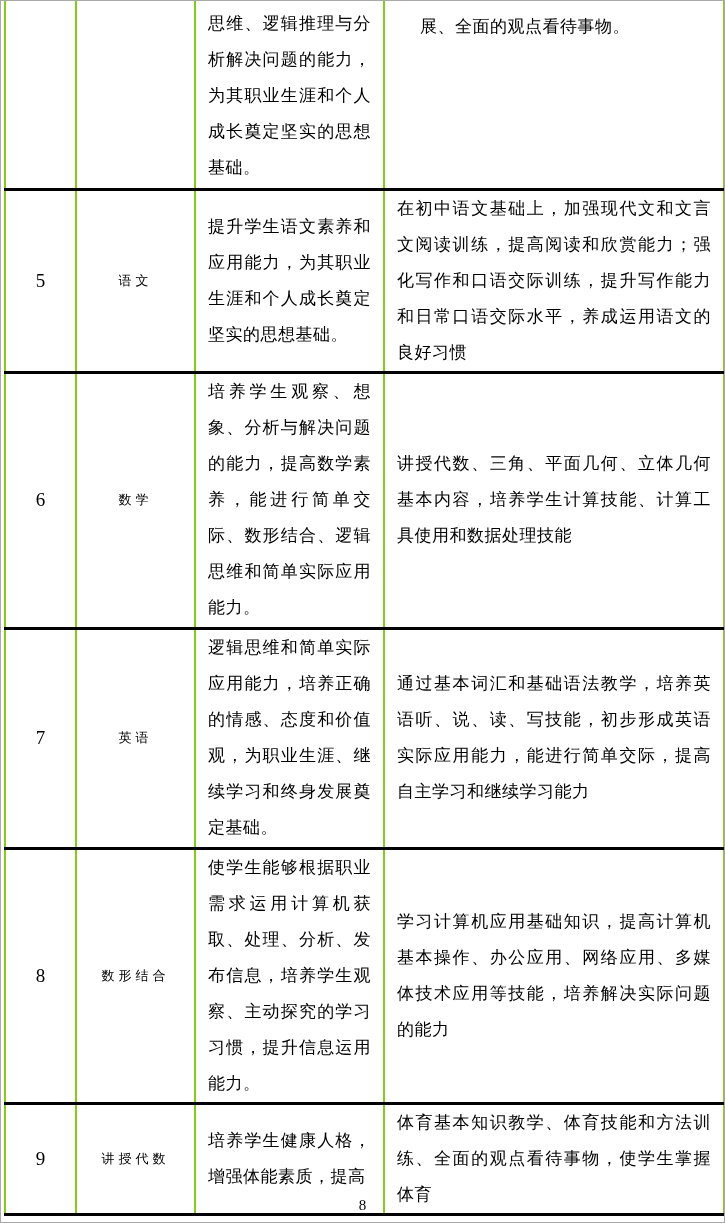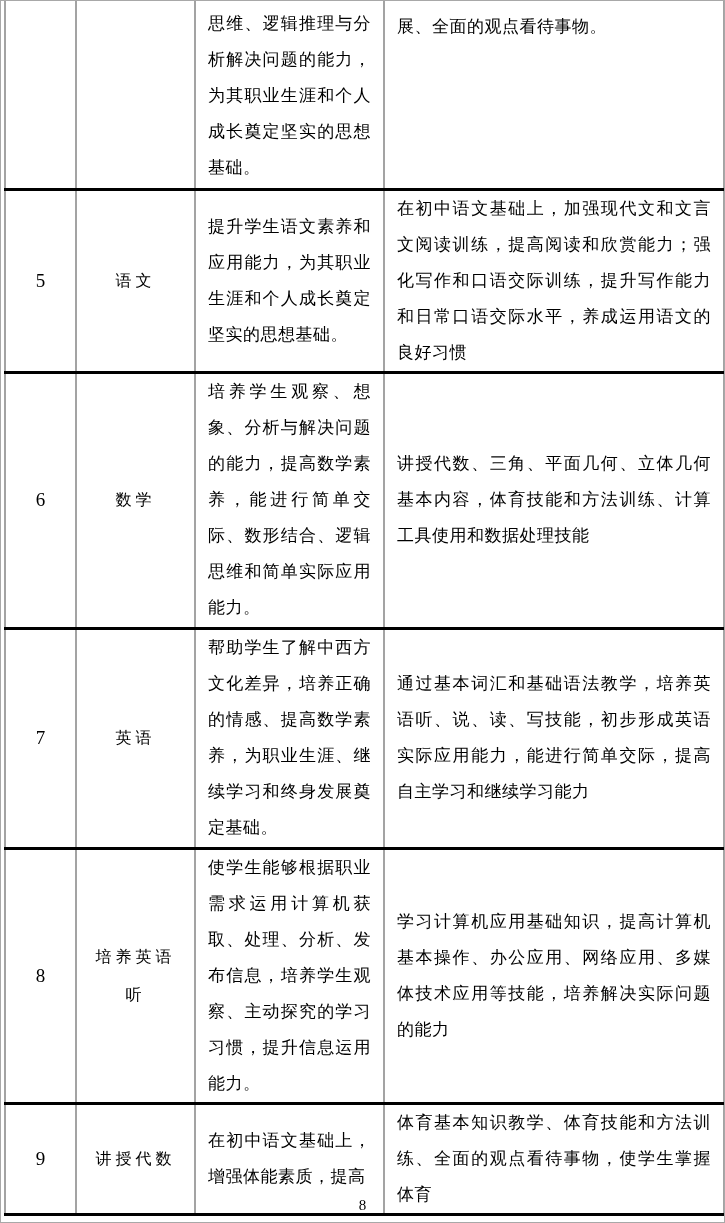--- a/index.html
+++ b/index.html
@@ -23,21 +23,21 @@
     margin-left: 3px;
     margin-top: 0;
     width: 719px;
   }
   col.c-num  { width: 71px; }
   col.c-subj { width: 119px; }
   col.c-goal { width: 189px; }
   col.c-cont { width: 340px; }
 
   td {
-    border: 2px solid #a3a3a3;
+    border: 2px solid #84cc16;
     vertical-align: middle;
     overflow: hidden;
     box-sizing: border-box;
     padding: 0;
   }
   tr { border-top: 3px solid #000; border-bottom: 3px solid #000; }
   tr.row-cut-top, tr.row-cut-top td { border-top: none; }
 
   
   tr.h-cont  { height: 188px; }
@@ -47,36 +47,36 @@
   tr.h-r8    { height: 255px; }
   tr.h-r9    { height: 81px;  }
 
   .num {
     text-align: center;
     font-family: "Liberation Serif", "DejaVu Serif", serif;
     font-size: 19px;
   }
   .subj {
     text-align: center;
-    font-size: 16px;
+    font-size: 13px;
     letter-spacing: 4px;
     line-height: 38px;
     padding: 0 10px;
   }
   .para {
     font-size: 17px;
     line-height: 36px;
     text-align: justify;
     letter-spacing: 0.5px;
     padding: 0 12px;
   }
   td.v-bottom { vertical-align: bottom; }
   td.v-bottom .para { padding-bottom: 2px; }
   td.v-top { vertical-align: top; }
-  td.v-top .para { padding-top: 8px; }
+  td.v-top .para { padding-top: 8px; margin-left: 23px; }
 
   .page-number {
     position: absolute;
     left: 0; top: 1196px;
     width: 100%;
     text-align: center;
     font-family: "Liberation Serif", "DejaVu Serif", serif;
     font-size: 15px;
   }
 </style>
@@ -116,51 +116,51 @@
       </td>
     </tr>
 
     <tr class="h-r6">
       <td class="num">6</td>
       <td class="subj">数学</td>
       <td class="goal-cell">
         <div class="para">培养学生观察、想象、分析与解决问题的能力，提高数学素养，能进行简单交际、数形结合、逻辑思维和简单实际应用能力。</div>
       </td>
       <td class="content-cell">
-        <div class="para">讲授代数、三角、平面几何、立体几何基本内容，体育技能和方法训练、计算工具使用和数据处理技能</div>
+        <div class="para">讲授代数、三角、平面几何、立体几何基本内容，培养学生计算技能、计算工具使用和数据处理技能</div>
       </td>
     </tr>
 
     <tr class="h-r7">
       <td class="num">7</td>
       <td class="subj">英语</td>
       <td class="goal-cell">
-        <div class="para">帮助学生了解中西方文化差异，培养正确的情感、提高数学素养，为职业生涯、继续学习和终身发展奠定基础。</div>
+        <div class="para">逻辑思维和简单实际应用能力，培养正确的情感、态度和价值观，为职业生涯、继续学习和终身发展奠定基础。</div>
       </td>
       <td class="content-cell">
         <div class="para">通过基本词汇和基础语法教学，培养英语听、说、读、写技能，初步形成英语实际应用能力，能进行简单交际，提高自主学习和继续学习能力</div>
       </td>
     </tr>
 
     <tr class="h-r8">
       <td class="num">8</td>
-      <td class="subj">培养英语听</td>
+      <td class="subj">数形结合</td>
       <td class="goal-cell">
         <div class="para">使学生能够根据职业需求运用计算机获取、处理、分析、发布信息，培养学生观察、主动探究的学习习惯，提升信息运用能力。</div>
       </td>
       <td class="content-cell">
         <div class="para">学习计算机应用基础知识，提高计算机基本操作、办公应用、网络应用、多媒体技术应用等技能，培养解决实际问题的能力</div>
       </td>
     </tr>
 
     <tr class="h-r9">
       <td class="num">9</td>
       <td class="subj">讲授代数</td>
       <td class="goal-cell">
-        <div class="para">在初中语文基础上，增强体能素质，提高</div>
+        <div class="para">培养学生健康人格，增强体能素质，提高</div>
       </td>
       <td class="content-cell">
         <div class="para">体育基本知识教学、体育技能和方法训练、全面的观点看待事物，使学生掌握体育</div>
       </td>
     </tr>
   </tbody>
     </table>
 
   <div class="page-number">8</div>
 </div>

